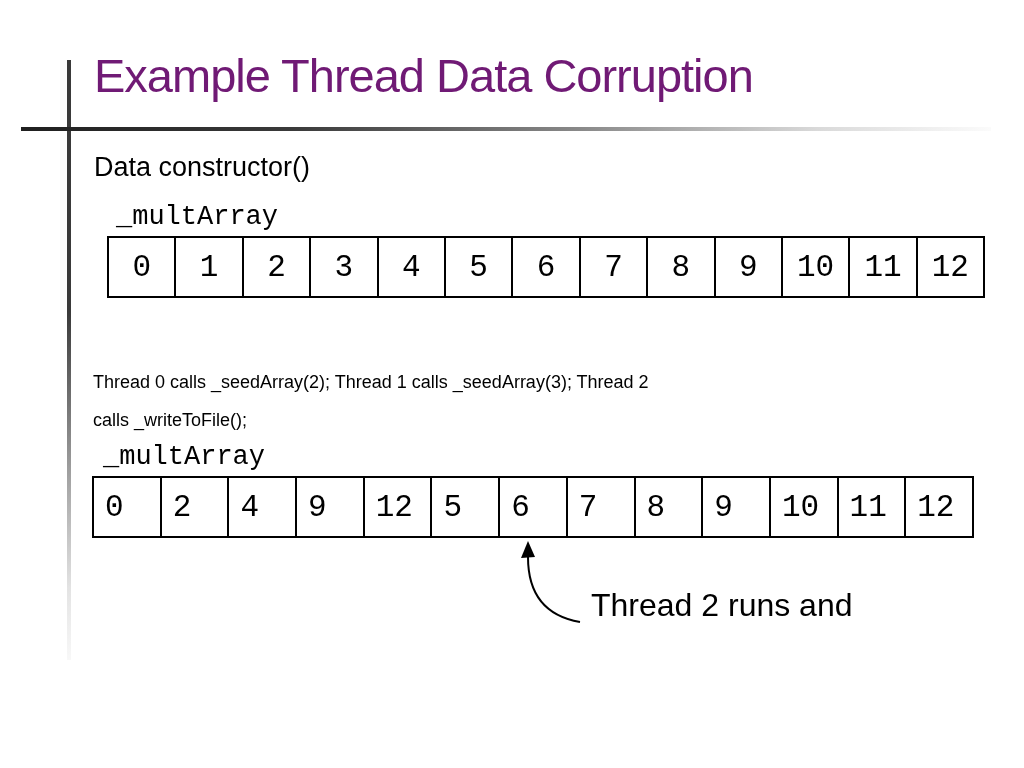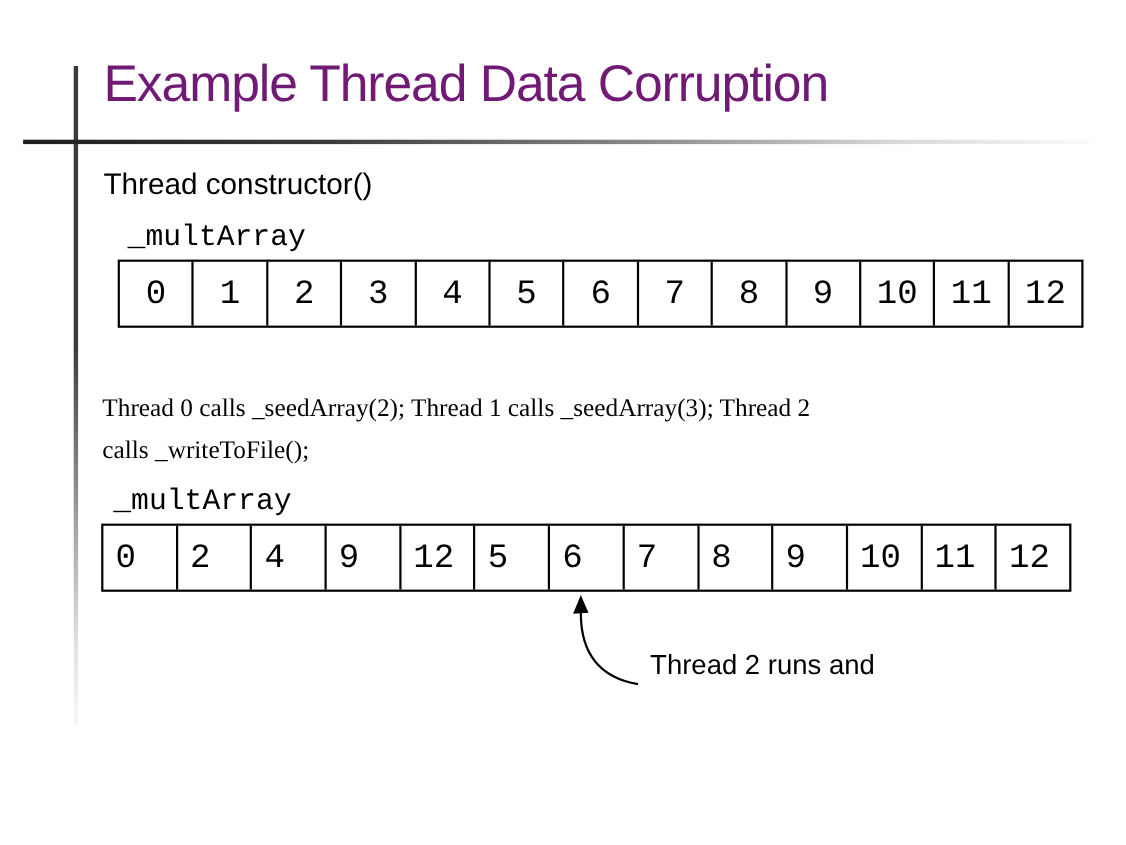--- a/index.html
+++ b/index.html
@@ -52,49 +52,49 @@
     border-right: 2px solid #000;
     display: flex; align-items: center;
     font-family: "Liberation Mono", "DejaVu Sans Mono", monospace;
     font-size: 31px;
   }
   .cell:last-child { border-right: none; }
   .table-initial .cell { justify-content: center; }
   .table-corrupted .cell { justify-content: flex-start; padding-left: 11px; }
 
   .thread-calls {
-    position: absolute; left: 93px; top: 352px;
-    font-size: 23px; line-height: 38px; font-family: Liberation Serif, serif;
+    position: absolute; left: 93px; top: 363px;
+    font-size: 18px; line-height: 38px;
   }
   .thread-calls div { white-space: nowrap; }
 
   .annotation {
     position: absolute; left: 591px; top: 588px;
-    font-size: 25px; line-height: 34px;
+    font-size: 32px; line-height: 34px;
   }
   .annotation div { white-space: nowrap; }
 
   .arrow-svg { position: absolute; left: 495px; top: 535px; width: 130px; height: 120px; }
 
   .file-line {
     position: absolute; left: 30px; top: 699px;
     font-size: 28px; white-space: pre;
   }
 </style>
 </head>
 <body>
 
 <div class="slide">
 
   <div class="vline"></div>
   <div class="hline"></div>
 
   <div class="title">Example Thread Data Corruption</div>
 
-  <div class="after-text">Thread constructor()</div>
+  <div class="after-text">Data constructor()</div>
 
   <div class="array-label-1 mono">_multArray</div>
 
   <div class="array-table table-initial">
       <div class="cell">0</div>
       <div class="cell">1</div>
       <div class="cell">2</div>
       <div class="cell">3</div>
       <div class="cell">4</div>
       <div class="cell">5</div>

